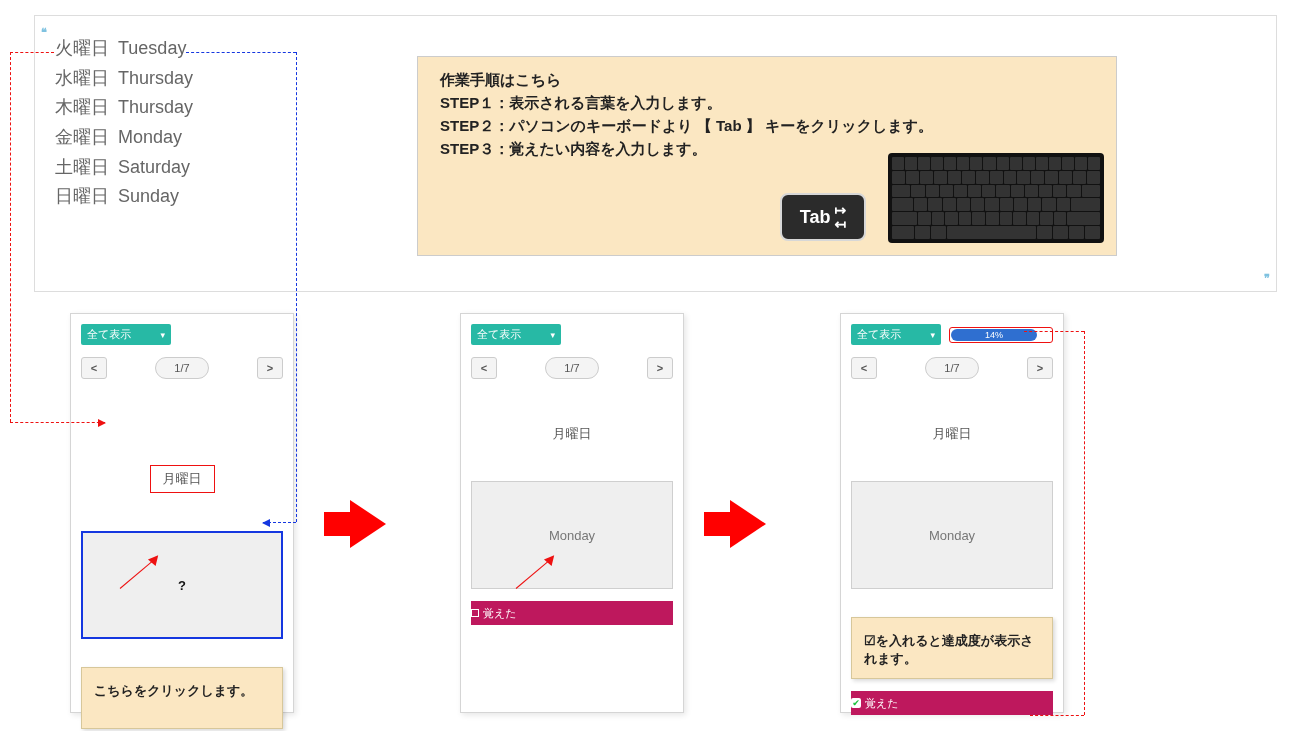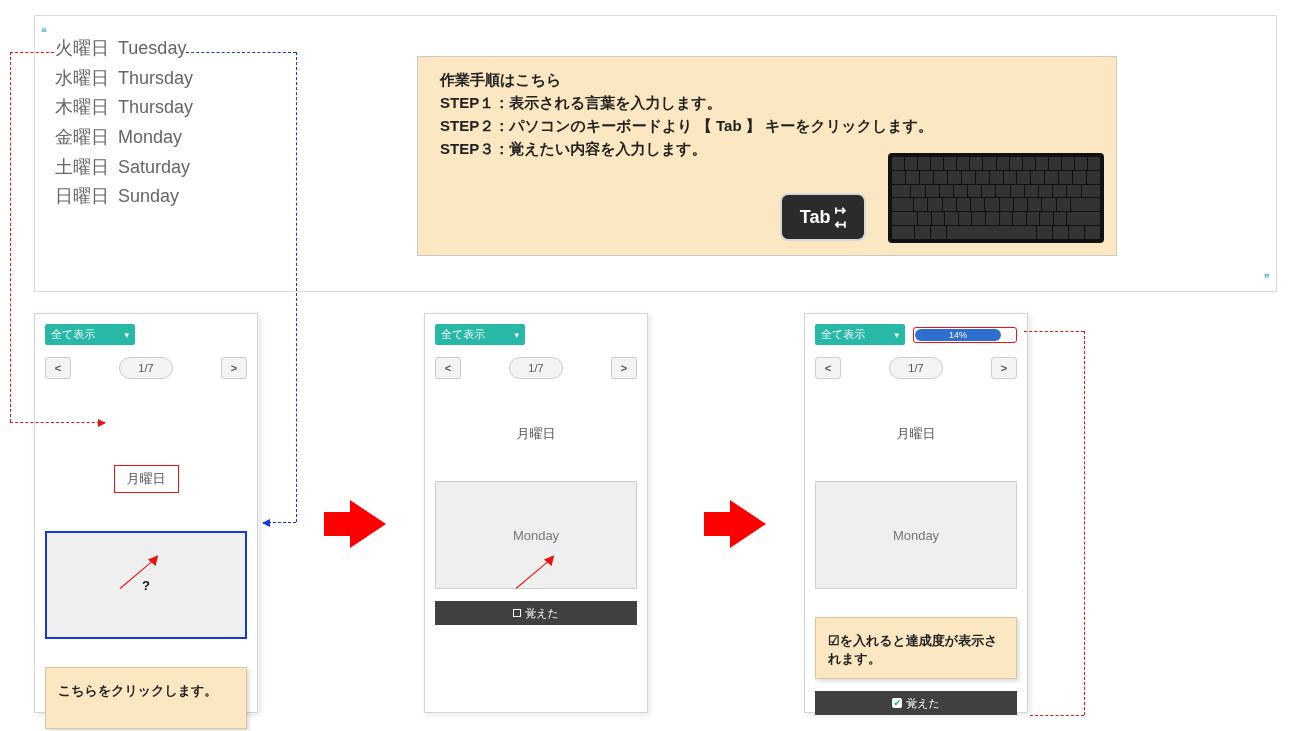--- a/index.html
+++ b/index.html
@@ -42,20 +42,21 @@
   .kbd-key{ background:#333; flex:1; border-radius:1px;}
   .kbd-row.r1 .kbd-key{flex:0.7}
   .kbd-row.r6 .kbd-key:first-child{flex:1.5}
   .kbd-row.r6 .kbd-key:nth-child(4){flex:6}
 
   
   .card {
     position:absolute; width:224px; height:400px; top:313px;
     background:#fff; border:1px solid #d5d5d5; box-shadow:2px 2px 6px rgba(0,0,0,0.1);
     padding:10px;
+    margin-left:36px;
   }
   .card1 { left:34px; }
   .card2 { left:424px; }
   .card3 { left:804px; }
 
   .dd {
     background:#27b9a5; color:#fff; font-size:11px; padding:3px 6px;
     width:90px; border-radius:2px; display:flex; justify-content:space-between; align-items:center;
   }
   .dd .chev { font-size:9px; }
@@ -86,22 +87,22 @@
     margin-top:38px; height:108px; background:#efefef; border:1px solid #cfcfcf;
     display:flex;align-items:center;justify-content:center; color:#777; font-size:13px;
   }
   .answer.blue{ border:2px solid #1537e0; color:#111; font-weight:bold;}
   .callout{
     margin-top:28px; background:#fbe7c2; border:1px solid #d7c79a;
     box-shadow:2px 2px 4px rgba(0,0,0,0.15);
     padding:14px 12px; font-size:13px; font-weight:bold; color:#222; height:62px;
   }
   .learned-btn{
-    margin-top:12px; height:24px; background:#404040; color:#fff; font-size:11px;
-    display:flex;align-items:center;justify-content:center; gap:4px;
+    margin-top:12px; height:24px; background:#be185d; color:#fff; font-size:11px;
+    display:flex;align-items:center;justify-content:flex-start; gap:4px;
   }
   .sq{ width:8px;height:8px;border:1.5px solid #fff; display:inline-block;}
   .chk{ width:10px;height:10px;background:#fff;color:#17c23a;font-size:9px;
         display:inline-flex;align-items:center;justify-content:center;border-radius:2px;}
 
   
   .big-arrow{
     position:absolute; top:500px; width:0;height:0;
     border-top:24px solid transparent; border-bottom:24px solid transparent;
     border-left:36px solid #ff0000;

